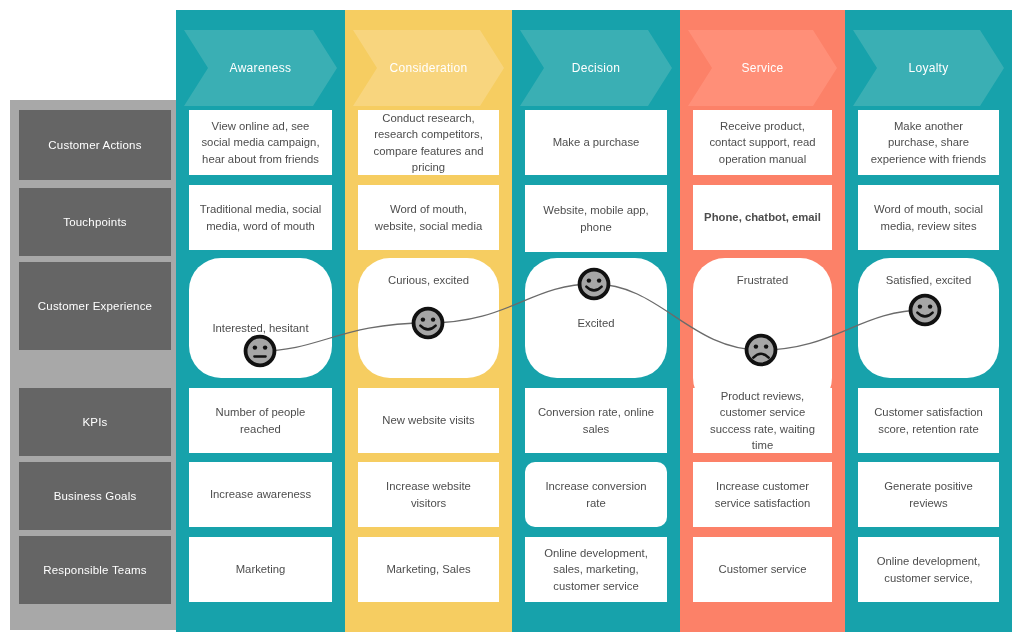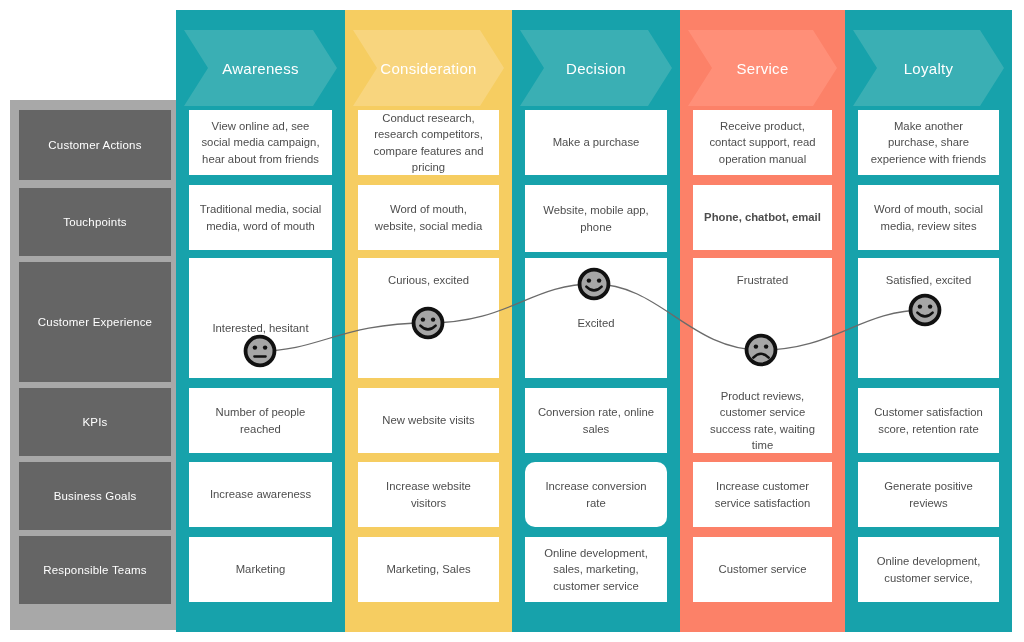--- a/index.html
+++ b/index.html
@@ -62,21 +62,21 @@
   .stage-header {
     position: absolute;
     top: 20px;
     left: 8px;
     right: 8px;
     height: 76px;
     display: flex;
     align-items: center;
     justify-content: center;
     color: #ffffff;
-    font-size: 15px;
+    font-size: 12px;
     letter-spacing: .3px;
     -webkit-clip-path: polygon(0 0, calc(100% - 24px) 0, 100% 50%, calc(100% - 24px) 100%, 0 100%, 24px 50%);
     clip-path: polygon(0 0, calc(100% - 24px) 0, 100% 50%, calc(100% - 24px) 100%, 0 100%, 24px 50%);
     box-sizing: border-box;
   }
   .stage-header.teal   { background: #3aafb4; }
   .stage-header.yellow { background: #f8d57e; }
   .stage-header.orange { background: #ff8f78; }
 
   
@@ -90,20 +90,21 @@
     display: flex;
     align-items: center;
     justify-content: center;
     box-sizing: border-box;
     padding: 4px 10px;
   }
   
   .card.experience {
     align-items: flex-start;
     padding-top: 14px;
+    border-radius: 32px;
   }
   .card.experience.mid {
     align-items: center;
   }
   .card.experience.low {
     align-items: flex-end;
     padding-bottom: 42px;
   }
 
   
@@ -126,21 +127,21 @@
 
 <div id="journey-map">
 
   <div class="sidebar">
     <div class="sidebar-cell" style="top:10px;height:70px;">
       <span>Customer Actions</span>
     </div>
     <div class="sidebar-cell" style="top:88px;height:68px;">
       <span>Touchpoints</span>
     </div>
-    <div class="sidebar-cell" style="top:162px;height:120px;">
+    <div class="sidebar-cell" style="top:162px;height:88px;">
       <span>Customer Experience</span>
     </div>
     <div class="sidebar-cell" style="top:288px;height:68px;">
       <span>KPIs</span>
     </div>
     <div class="sidebar-cell" style="top:362px;height:68px;">
       <span>Business Goals</span>
     </div>
     <div class="sidebar-cell" style="top:436px;height:68px;">
       <span>Responsible Teams</span>

